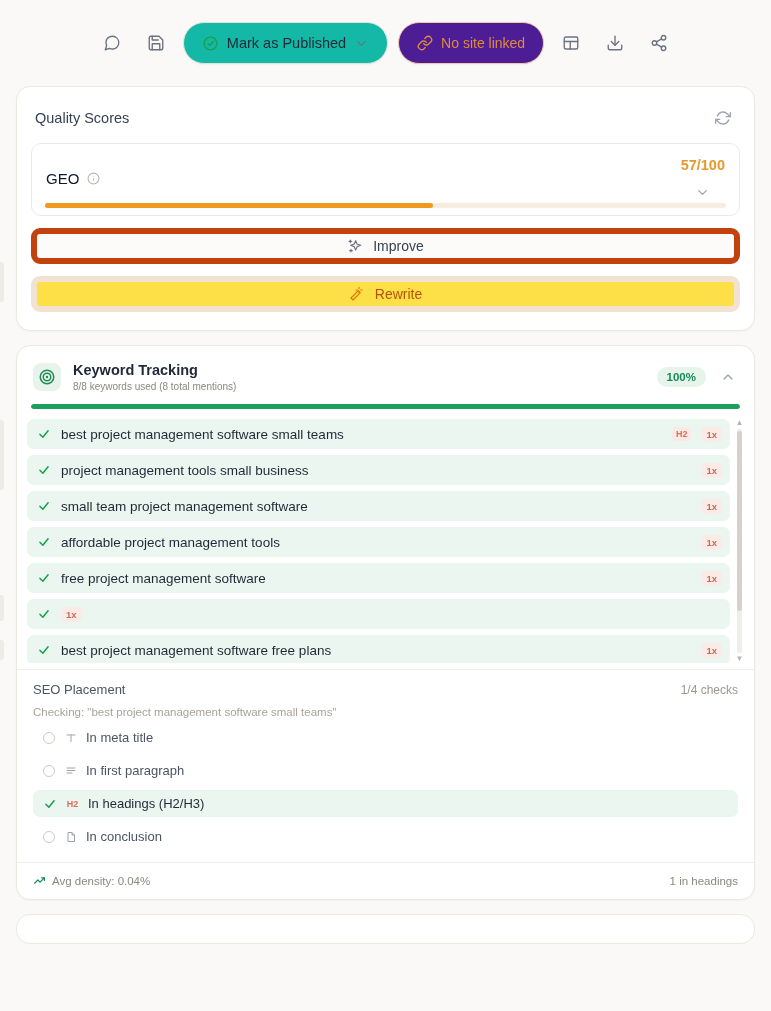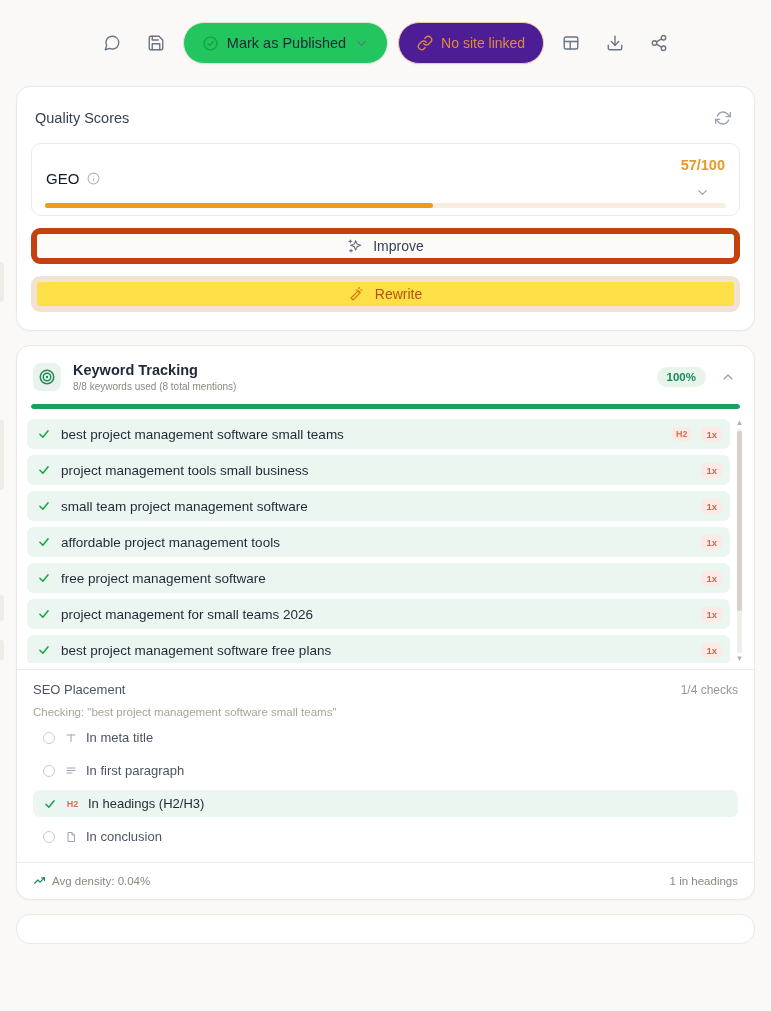--- a/index.html
+++ b/index.html
@@ -36,21 +36,21 @@
     border: none;
   }
 
   .pill {
     display: flex;
     align-items: center;
     gap: 8px;
     height: 42px;
     padding: 0 18px;
     border-radius: 21px;
-    background: #22c55e;
+    background: #14b8a6;
     border: 1px solid #e5e1db;
     box-shadow: 0 1px 2px rgba(0,0,0,0.04);
     font-size: 14.5px;
     cursor: pointer;
     white-space: nowrap;
   }
   .pill .label { font-weight: 500; color: #1f2937; }
   .pill-outline {
     background: #4c1d95;
     border: 1px solid #f0c9a8;
@@ -529,21 +529,20 @@
             </span>
             <span class="kw-text">free project management software</span>
             <span class="kw-count">1x</span>
           </div>
           <div class="kw-item">
             <span class="kw-check">
               <svg width="14" height="14" viewBox="0 0 24 24" fill="none" stroke="currentColor" stroke-width="2.6" stroke-linecap="round" stroke-linejoin="round">
                 <polyline points="5 12.5 10 17.5 19 6.5"></polyline>
               </svg>
             </span>
-            <span class="kw-text">project management for small teams 2026</span>
             <span class="kw-count">1x</span>
           </div>
           <div class="kw-item">
             <span class="kw-check">
               <svg width="14" height="14" viewBox="0 0 24 24" fill="none" stroke="currentColor" stroke-width="2.6" stroke-linecap="round" stroke-linejoin="round">
                 <polyline points="5 12.5 10 17.5 19 6.5"></polyline>
               </svg>
             </span>
             <span class="kw-text">best project management software free plans</span>
             <span class="kw-count">1x</span>

